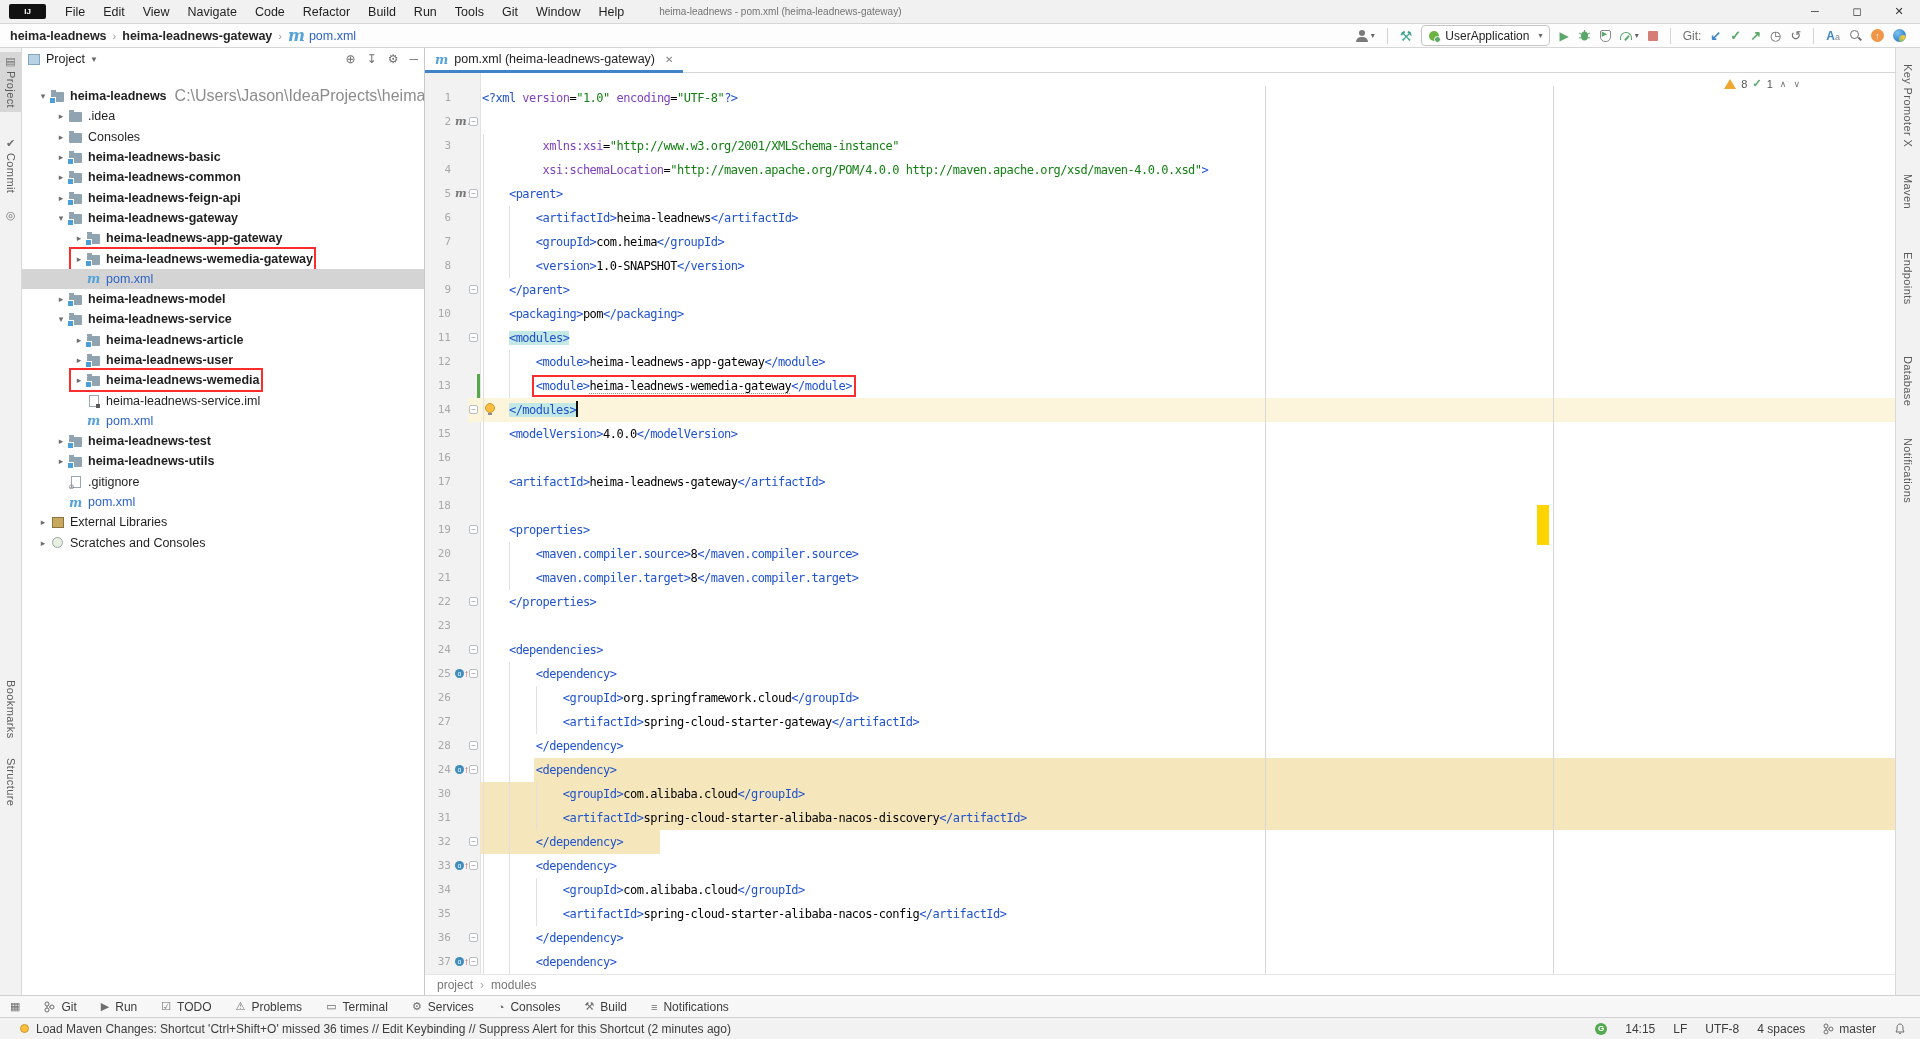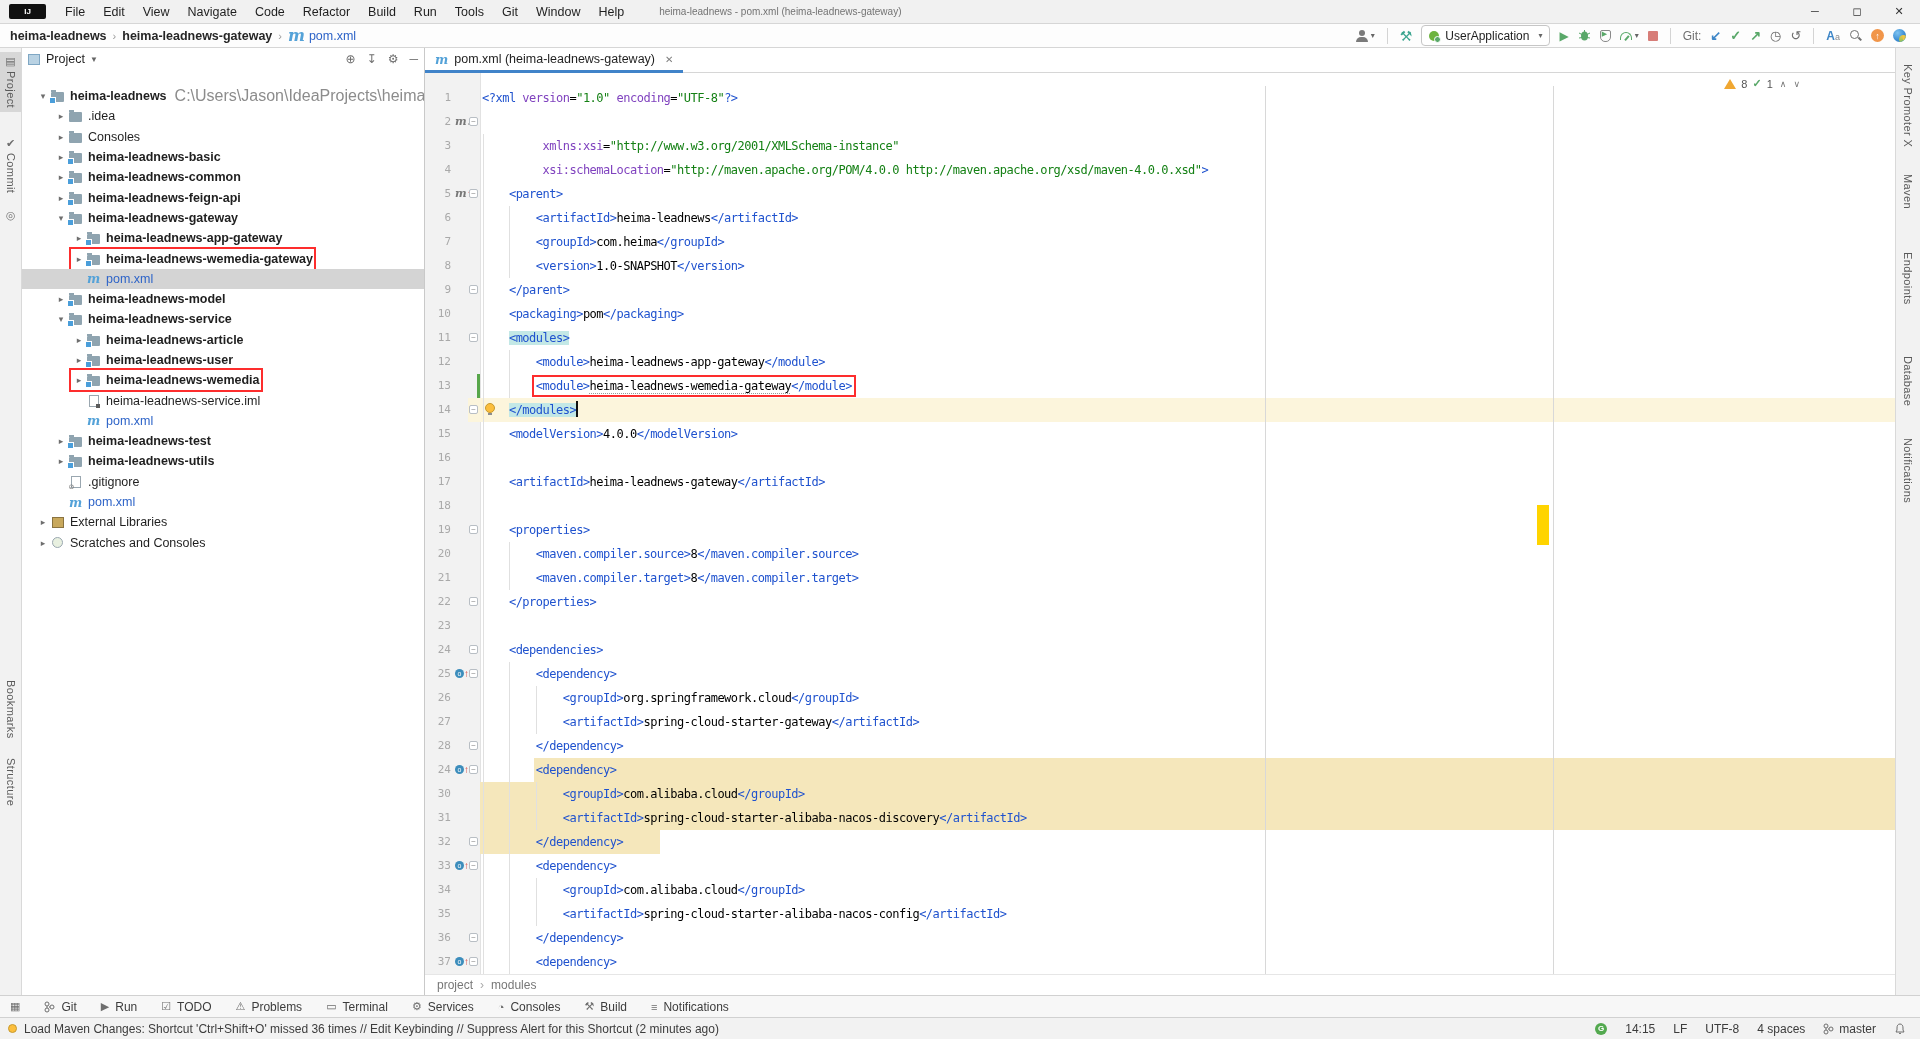--- a/index.html
+++ b/index.html
@@ -145,21 +145,21 @@
   #crumbbar { position:absolute; left:0; right:0; bottom:0; height:21px; background:#fff; border-top:1px solid #E6E6E6;
     display:flex; align-items:center; padding-left:12px; font-size:12px; color:#777; gap:7px; }
 
   
   #toolbar-bottom { position:absolute; left:0; bottom:22px; width:1920px; height:22px; background:#F7F7F7;
     border-top:1px solid #D1D1D1; display:flex; align-items:center; gap:24px; padding-left:10px; }
   .bt-item { display:flex; align-items:center; gap:6px; font-size:12px; color:#3c3c3c; }
   .bt-ic { color:#6e6e6e; font-size:11px; display:flex; align-items:center; }
   #statusbar { position:absolute; left:0; bottom:0; width:1920px; height:22px; background:#F2F2F2;
     border-top:1px solid #D1D1D1; display:flex; align-items:center; font-size:12px; color:#3c3c3c; }
-  #status-msg-wrap { display:flex; align-items:center; gap:7px; padding-left:8px; }
+  #status-msg-wrap { display:flex; align-items:center; gap:7px; padding-left:20px; }
   .sb-bulb { width:9px; height:9px; border-radius:50%; background:#FCBE3C; border:1px solid #C79A2F; }
   #status-right { margin-left:auto; display:flex; align-items:center; gap:18px; padding-right:14px; }
   .sr-item { display:flex; align-items:center; gap:5px; }
   .green-g { width:12px; height:12px; border-radius:50%; background:#53A94F; color:#fff; font-size:8px;
     font-weight:bold; display:flex; align-items:center; justify-content:center; }
   svg.branch { display:block; }
   svg.bell { display:block; }
 </style>
 </head>
 <body>

